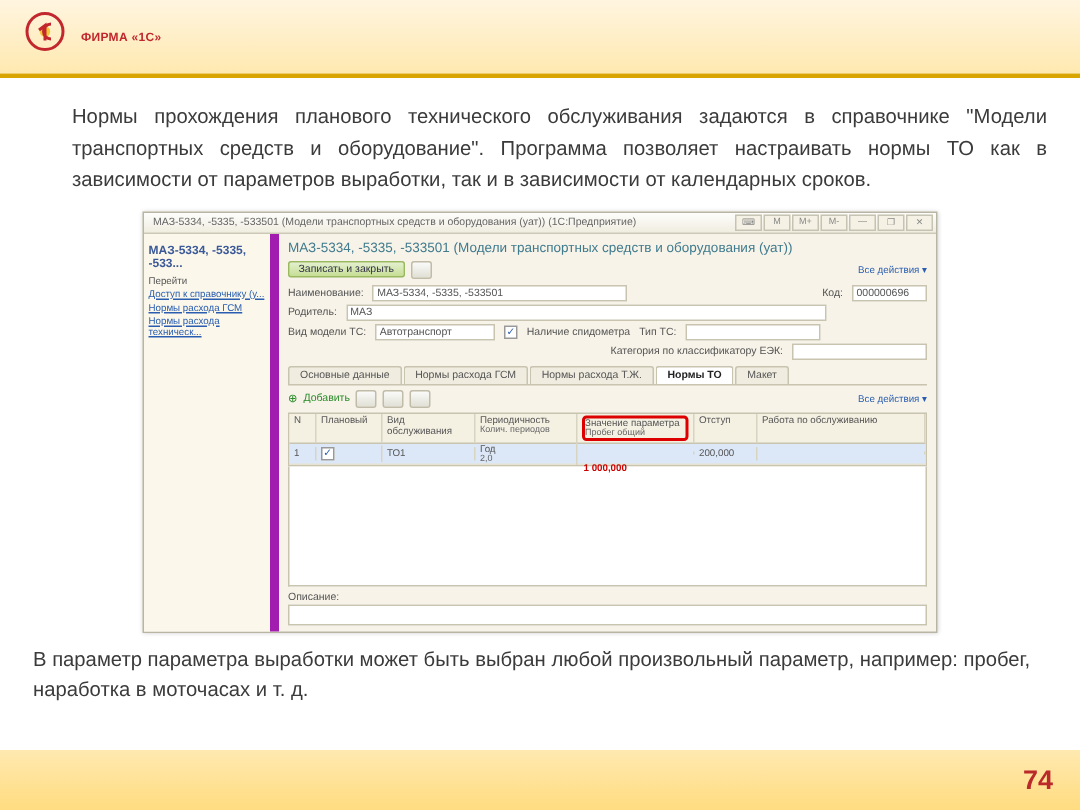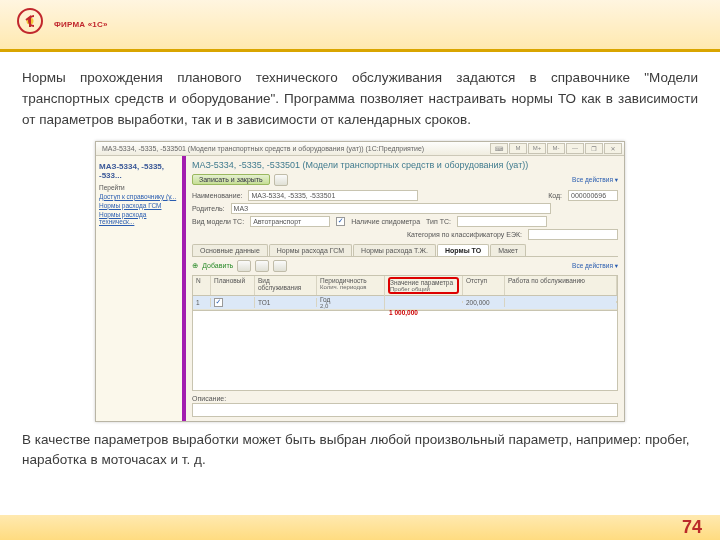--- a/index.html
+++ b/index.html
@@ -26,40 +26,41 @@
     width: 40px; height: 40px; color: #c1272d;
   }
   .logo-sub { font-size: 8px; color: #c1272d; font-weight: bold; letter-spacing: 0.2px;}
   .title {
     font-size: 28px; font-weight: bold; color: #bb2a2a;
   }
   .body-text {
     font-size: 13.5px; color: #3b3b3b; line-height: 1.55;
     padding: 16px 22px 8px 22px;
     text-align: justify;
+    margin-left: 26px;
   }
   .screenshot {
     margin: 2px auto 0 auto;
     width: 530px;
     background: #f7f3e8;
     border: 1px solid #b9b5a5;
     font-size: 7.5px;
     color: #555;
     box-shadow: 0 0 3px rgba(0,0,0,0.2);
   }
   .win-titlebar {
     height: 14px; background: linear-gradient(#fdfdfb,#f0ede0);
     border-bottom: 1px solid #ccc8b8;
     display:flex; align-items:center; justify-content:space-between;
     padding: 0 2px 0 6px; font-size:7px; color:#666;
   }
   .win-btns{display:flex; gap:1px;}
   .win-btn{width:18px;height:11px;border:1px solid #c7c3b3;background:#f5f2e5;display:flex;align-items:center;justify-content:center;font-size:6px;color:#888;}
   .win-content{display:flex;}
-  .left-pane{width:90px; background:#fbf8eb; border-right:4px solid #a21caf; padding:6px 3px;}
+  .left-pane{width:90px; background:#fbf8eb; border-right:6px solid #a21caf; padding:6px 3px;}
   .left-head{font-size:8px;font-weight:bold;color:#3b5998;margin-bottom:4px;}
   .left-link{color:#2a5db0;font-size:6.5px;margin:2px 0;text-decoration:underline;display:block;}
   .nav-cat{font-size:6.5px;color:#555;margin-top:2px;}
   .right-pane{flex:1;padding:4px 6px;}
   .doc-title{font-size:9px;color:#407b8e;margin-bottom:4px;}
   .toolbar{display:flex;align-items:center;gap:4px;margin-bottom:4px;}
   .btn-green{background:linear-gradient(#e4f0cf,#c6de95);border:1px solid #9ab85f;border-radius:2px;padding:1px 6px;font-size:7px;color:#334;}
   .btn-grey{background:linear-gradient(#fafafa,#e0e0d5);border:1px solid #c0bca9;border-radius:2px;width:14px;height:12px;}
   .all-actions{margin-left:auto;font-size:6.5px;color:#2a5db0;}
   .form-row{display:flex;gap:6px;margin:2px 0;font-size:7px;align-items:center;}
@@ -80,21 +81,21 @@
   .sub-lbl{font-size:6px;color:#666;}
   .red-val{color:#c00;font-size:6.5px;position:absolute;bottom:-13px;left:4px;font-weight:bold;}
   .spacer{height:80px;background:#fff;border:1px solid #c8c4b0;border-top:none;}
   .desc-lbl{font-size:7px;color:#555;margin-top:4px;}
   .desc-box{border:1px solid #c8c4b0;background:#fff;height:14px;margin-top:1px;}
   .footer-text{
     font-size: 13.5px; color: #3b3b3b; line-height:1.5;
     padding: 8px 22px 0 22px;
   }
   .page-footer{
-    position:absolute;bottom:0;left:0;right:0;height:25px;
+    position:absolute;bottom:0;left:0;right:0;height:40px;
     background:linear-gradient(#ffe9b0,#ffdc80);
     display:flex;align-items:center;justify-content:flex-end;
     padding:0 18px;font-size:18px;font-weight:bold;color:#bb2a2a;
   }
   .chk{width:9px;height:9px;border:1px solid #999;background:#fff;display:inline-flex;align-items:center;justify-content:center;font-size:7px;color:#2a5db0;}
 </style>
 </head>
 <body>
 
 <div class="header">
@@ -212,17 +213,17 @@
           <div class="gc c-rb"></div>
         </div>
       </div>
       <div class="spacer"></div>
       <div class="desc-lbl">Описание:</div>
       <div class="desc-box"></div>
     </div>
   </div>
 </div>
 
-<div class="footer-text">В качестве параметров выработки может быть выбран любой произвольный параметр, например: пробег, наработка в моточасах и т. д.</div>
+<div class="footer-text">В параметр параметра выработки может быть выбран любой произвольный параметр, например: пробег, наработка в моточасах и т. д.</div>
 
 <div class="page-footer">
   <span>74</span>
 </div>
 
 </body></html>

